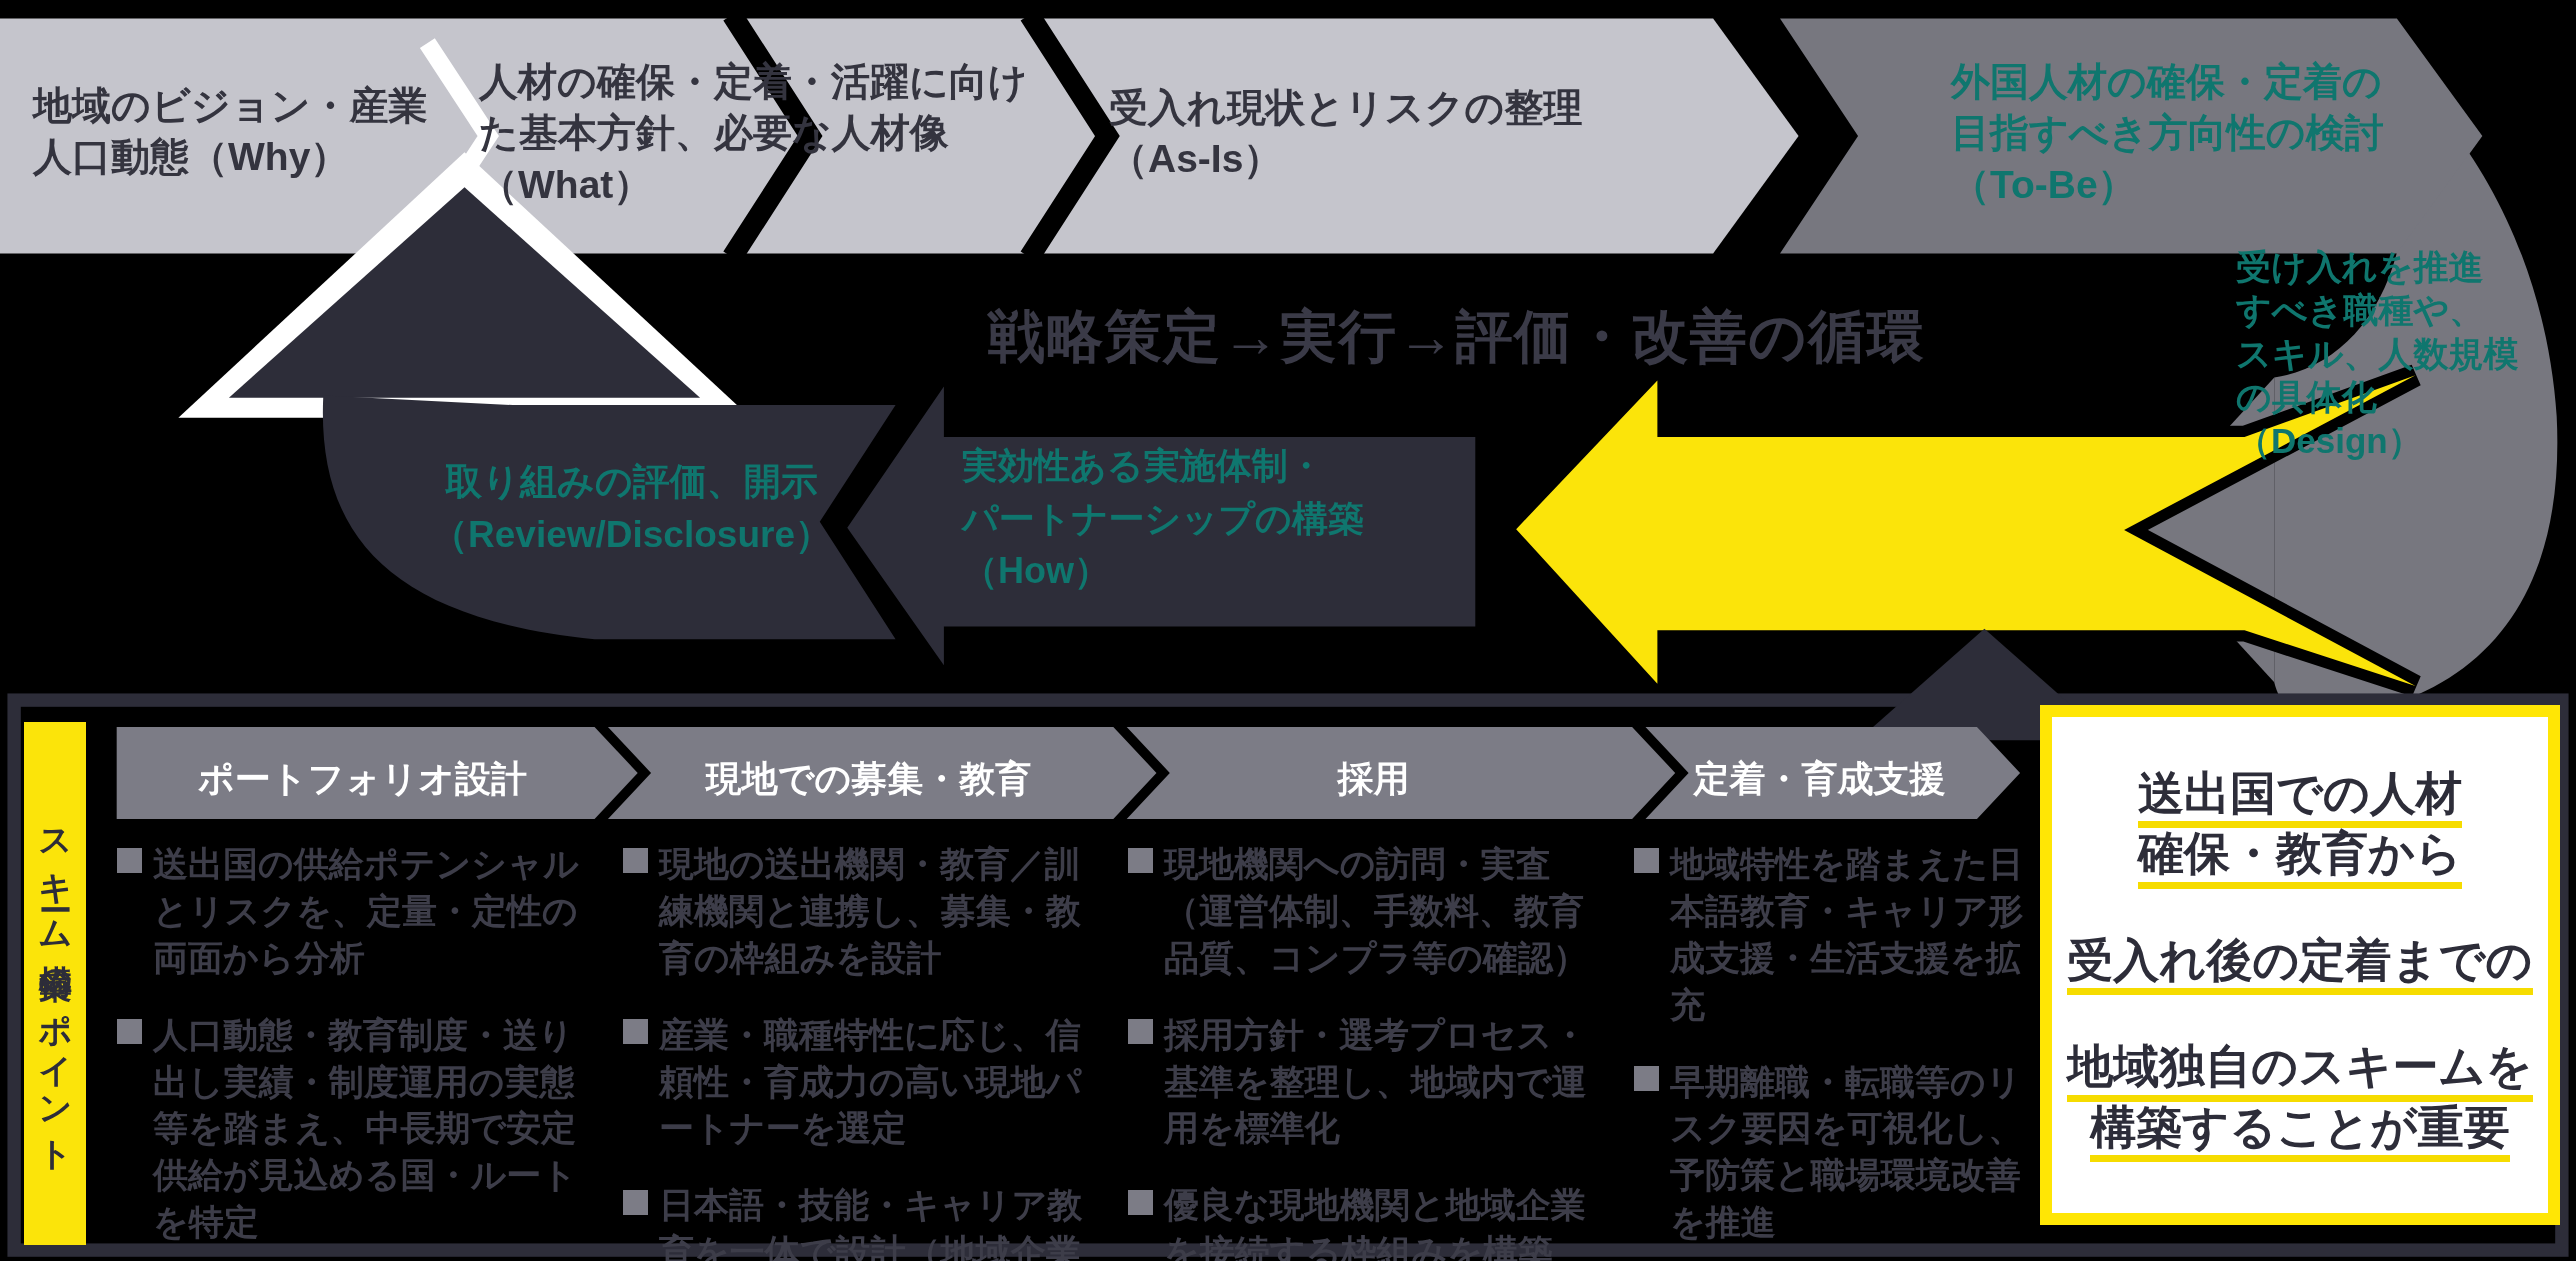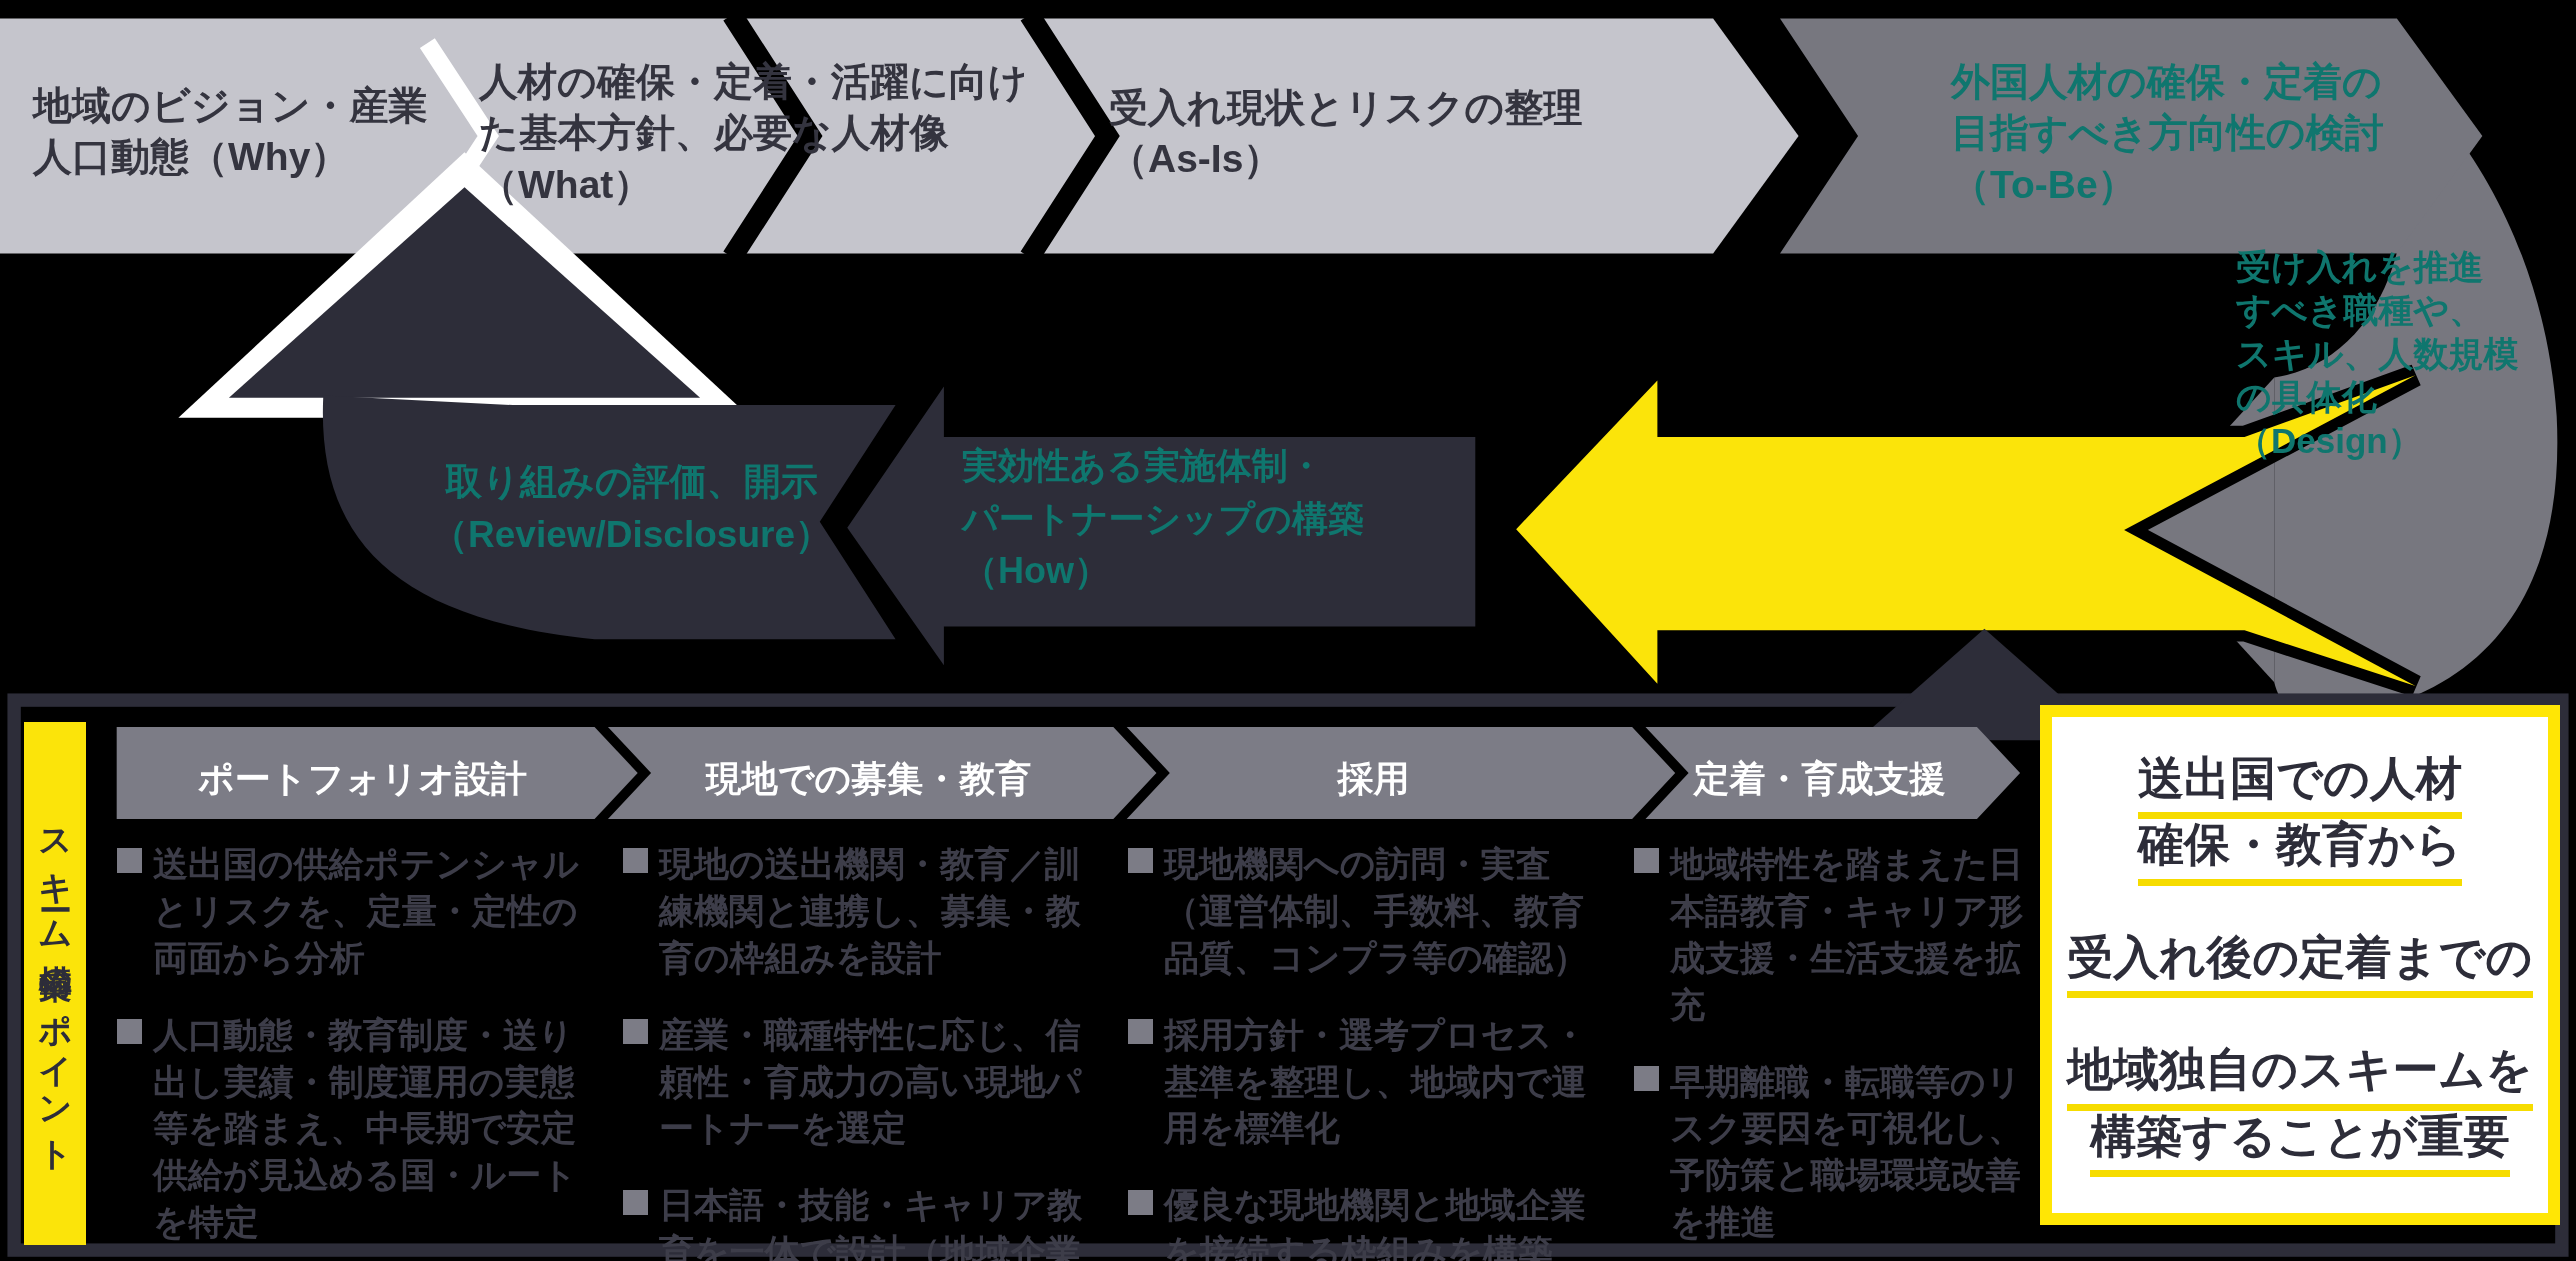--- a/index.html
+++ b/index.html
@@ -32,21 +32,21 @@
   .col3{left:1634px;width:398px;}
   .bullet{position:relative;padding-left:36px;margin-bottom:30px;}
   .sq{position:absolute;left:0;top:7.4px;width:25px;height:25px;background:#7c7c86;}
   .sidebar{position:absolute;left:24px;top:722px;width:62px;height:523px;background:#fbe40a;
            display:flex;align-items:center;justify-content:center;}
   .sidebar span{writing-mode:vertical-rl;font-size:33px;color:#2d2d39;letter-spacing:4.5px;}
   .callout{position:absolute;left:2040px;top:705px;width:496px;height:496px;background:#fff;
            border:12px solid #ffe605;display:flex;flex-direction:column;align-items:center;
            justify-content:center;text-align:center;}
   .cl{font-size:46px;color:#2d2d39;line-height:1.1;}
-  .cl span{display:inline-block;border-bottom:7.4px solid #f6dc00;padding-bottom:9px;}
+  .cl span{display:inline-block;border-bottom:7.4px solid #f6dc00;padding-bottom:3px;}
   .gap-before{margin-top:46px;}
 </style>
 </head>
 <body>
 
 <div id="stage">
 
   <svg class="layer" width="2576" height="1262" viewBox="0 0 3466 1698">
 
     <path fill="#77777f" d="M 3140,40 C 3310,125 3425,335 3440,560 C 3452,800 3345,945 3120,968
@@ -88,20 +88,21 @@
   <div class="txt navy t-asis">受入れ現状とリスクの整理
 （As-Is）</div>
   <div class="txt white t-tobe">外国人材の確保・定着の
 目指すべき方向性の検討
 （To-Be）</div>
   <div class="txt white t-design">受け入れを推進
 すべき職種や、
 スキル、人数規模
 の具体化
 （Design）</div>
+  <div class="txt t-title">戦略策定→実行→評価・改善の循環</div>
   <div class="txt white t-review">取り組みの評価、開示
 （Review/Disclosure）</div>
   <div class="txt white t-how">実効性ある実施体制・
 パートナーシップの構築
 （How）</div>
 
   <div class="sidebar">
     <span>スキーム構築のポイント</span>
   </div>
 

